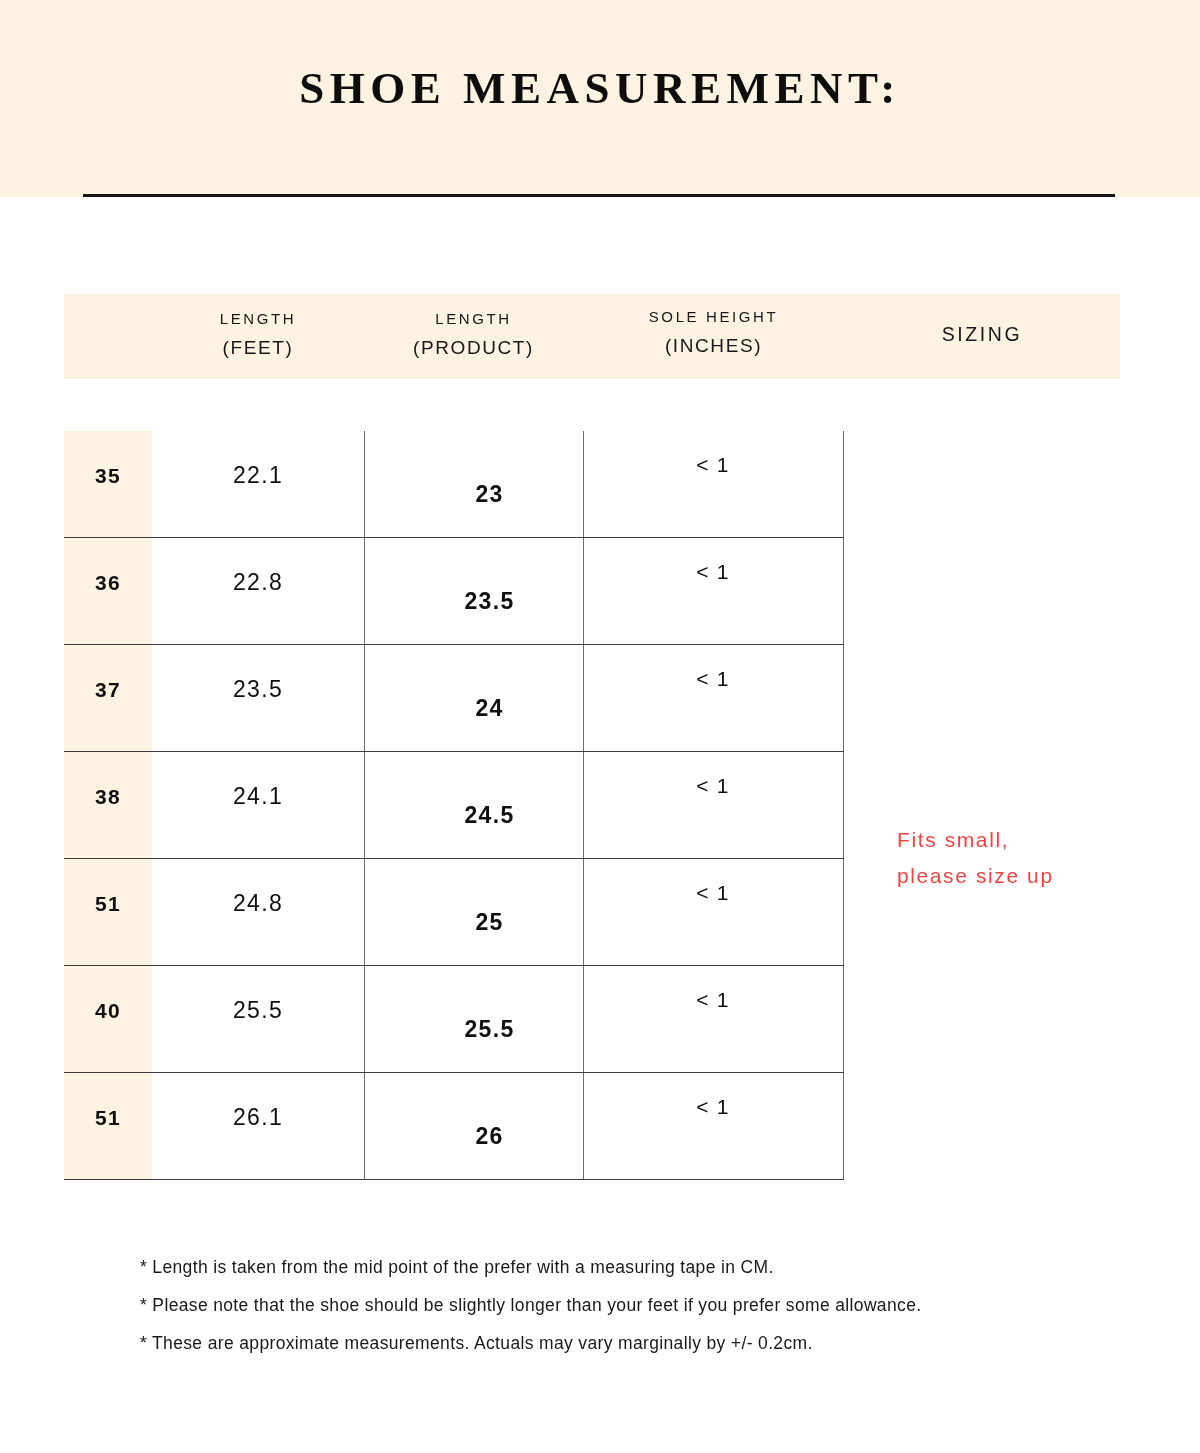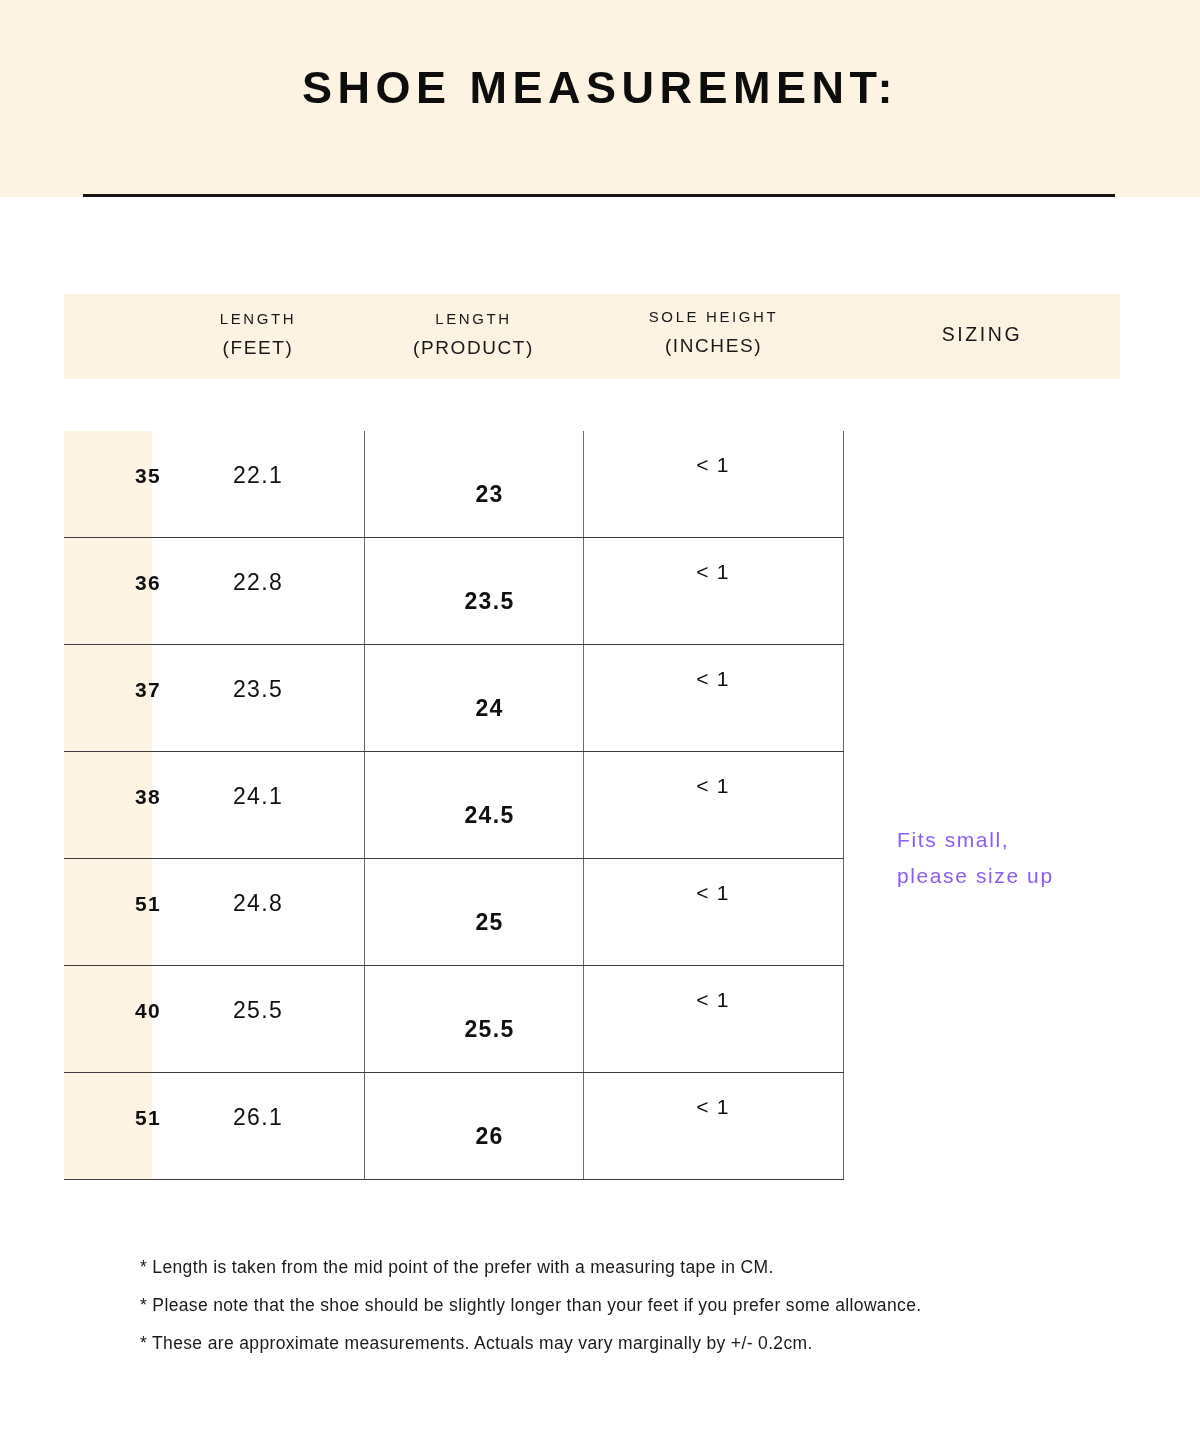--- a/index.html
+++ b/index.html
@@ -24,21 +24,21 @@
     width: 1200px;
     height: 197px;
     background: #fdf3e3;
   }
   .page-title {
     position: absolute;
     left: 0;
     top: 62px;
     width: 1200px;
     text-align: center;
-    font-family: Liberation Sans, sans-serif;
+    font-family: Liberation Serif, serif;
     font-weight: bold;
     font-size: 45px;
     letter-spacing: 5.5px;
     color: #0d0d0d;
     white-space: nowrap;
   }
   .title-rule {
     position: absolute;
     left: 83px;
     top: 194px;
@@ -122,21 +122,20 @@
     position: absolute;
     text-align: center;
     color: #101012;
     white-space: nowrap;
   }
   .cell-size {
     left: 0; width: 88px;
     font-size: 21px;
     font-weight: bold;
     letter-spacing: 1.2px;
-    padding-left: 40px;
   }
   .cell-feet {
     left: 88px; width: 212px;
     font-size: 23px;
     letter-spacing: 1.3px;
     font-weight: 400;
   }
   .cell-prod {
     left: 300px; width: 219px;
     font-size: 23px;
@@ -153,21 +152,21 @@
 
   
   .sizing-note {
     position: absolute;
     left: 897px;
     top: 822px;
     width: 290px;
     font-size: 21px;
     line-height: 36px;
     letter-spacing: 1.6px;
-    color: #8b5cf6;
+    color: #ef4444;
     font-weight: 400;
   }
   .sizing-note span { display: block; }
 
   
   .footnotes {
     position: absolute;
     left: 140px;
     top: 1248px;
     width: 1000px;

